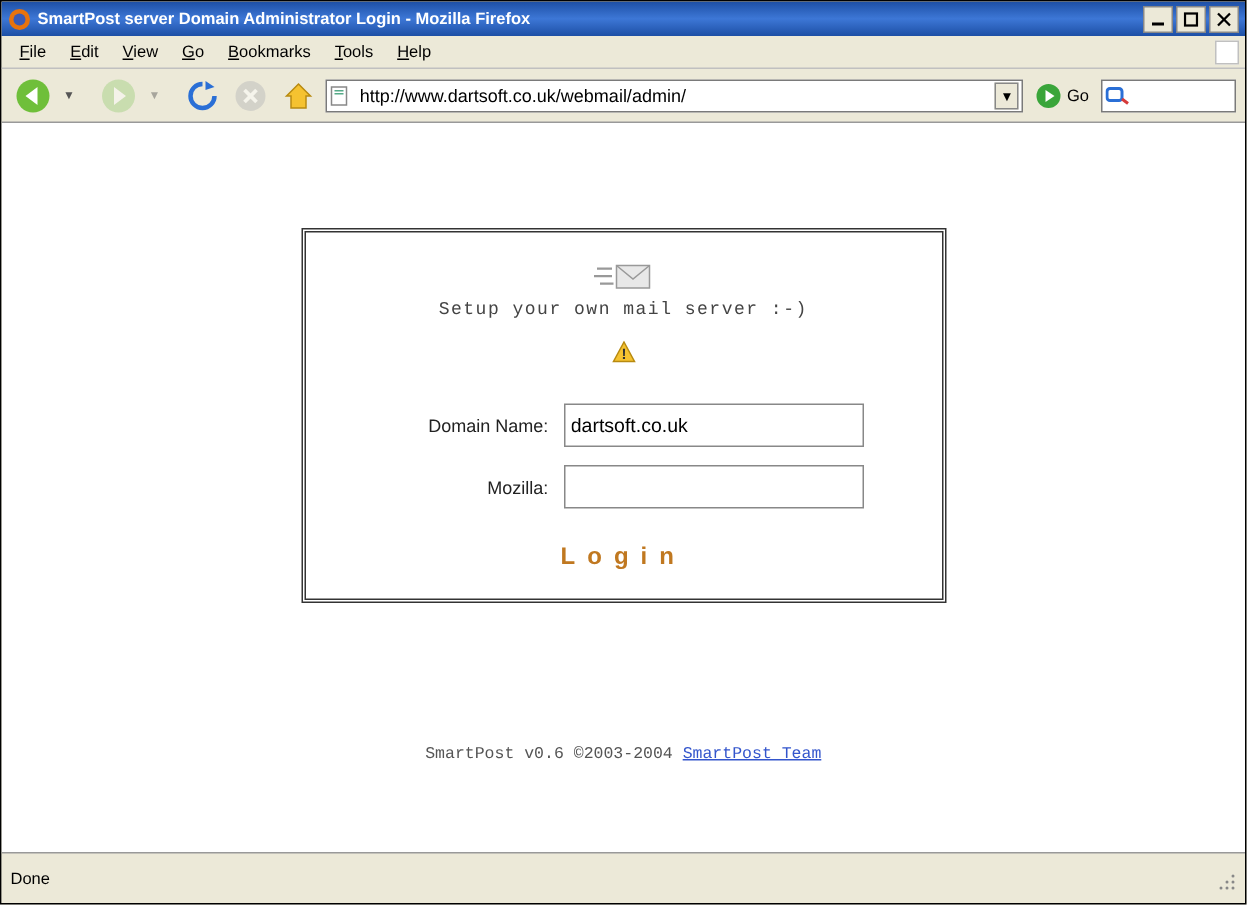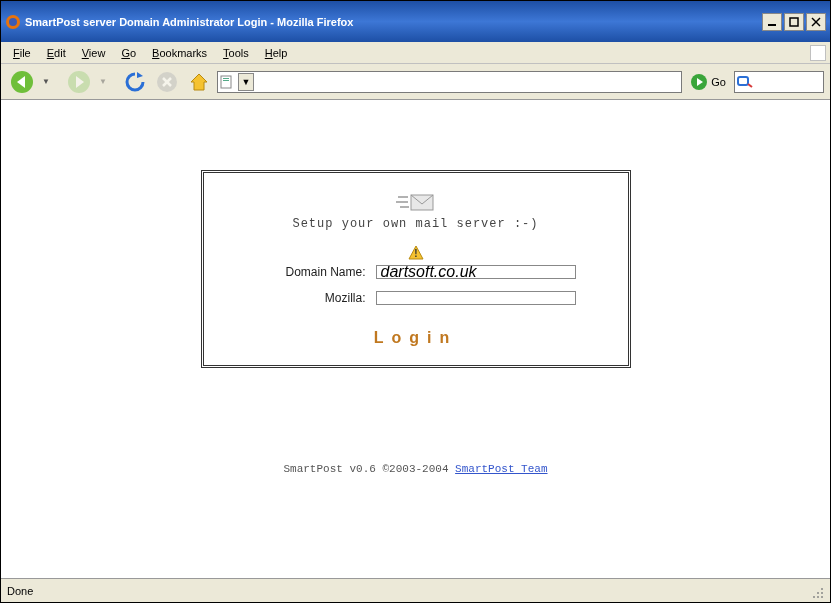--- a/index.html
+++ b/index.html
@@ -10,21 +10,21 @@
     background: #ece9d8;
     width: 831px;
     height: 603px;
     overflow: hidden;
     display: flex;
     flex-direction: column;
     border: 1px solid #000;
   }
   
   .titlebar {
-    height: 41px;
+    height: 23px;
     background: linear-gradient(to bottom, #1d4fa5 0%, #3d77d6 50%, #1d4fa5 100%);
     color: #fff;
     display: flex;
     align-items: center;
     padding: 0 4px;
     font-weight: bold;
   }
   .titlebar .app-icon {
     width: 16px; height: 16px;
     margin-right: 4px;
@@ -172,40 +172,39 @@
   .section-title {
     margin-top: 14px;
     font-size: 13px;
     font-weight: bold;
     display: flex;
     align-items: center;
     justify-content: center;
     gap: 6px;
   }
   .form {
-    margin-top: 4px;
+    margin-top: 26px;
     display: grid;
     grid-template-columns: 110px 200px;
     gap: 12px 10px;
     justify-content: center;
     align-items: center;
   }
   .form-label {
     text-align: right;
     font-size: 12px;
     color: #222;
   }
   .form-input {
-    height: 14px;
+    height: 29px;
     border: 1px solid #888;
     padding: 0 4px;
     font-family: Tahoma, sans-serif;
-    font-size: 16px;
+    font-size: 13px;
     width: 200px;
-    font-style: italic;
   }
   .login-btn {
     margin: 24px auto 0 auto;
     font-family: Liberation Sans, sans-serif;
     font-size: 16px;
     font-weight: bold;
     color: #c07820;
     letter-spacing: 8px;
     cursor: pointer;
     display: inline-block;
@@ -215,21 +214,21 @@
     text-align: center;
     font-size: 11px;
     color: #555;
     margin-top: 95px;
     font-family: Liberation Mono, monospace;
   }
   .footer-text a { color: #3355cc; text-decoration: underline; }
 
   
   .statusbar {
-    height: 24px;
+    height: 34px;
     background: #ece9d8;
     border-top: 1px solid #999;
     display: flex;
     align-items: center;
     padding: 0 6px;
   }
   .status-left { flex: 1; }
   .status-grip {
     width: 16px; height: 16px;
     display:flex; align-items:flex-end; justify-content:flex-end;
@@ -314,20 +313,21 @@
   </span>
 
   <div class="url-container">
     <span class="url-icon">
       <svg width="13" height="14" viewBox="0 0 13 14">
           <rect x="1" y="1" width="10" height="12" fill="#fff" stroke="#888"></rect>
           <rect x="3" y="3" width="6" height="1" fill="#5a8"></rect>
           <rect x="3" y="5" width="6" height="1" fill="#5a8"></rect>
         </svg>
     </span>
+    <input class="url-input" type="text" value="http://www.dartsoft.co.uk/webmail/admin/" style="">
     <div class="url-arrow">▼</div>
   </div>
 
   <span class="go-btn">
     <svg width="18" height="18" viewBox="0 0 18 18">
         <circle cx="9" cy="9" r="8" fill="#3aa53a"></circle>
         <path d="M 7 5 L 13 9 L 7 13 Z" fill="#fff"></path>
       </svg>
     <span>Go</span>
   </span>

